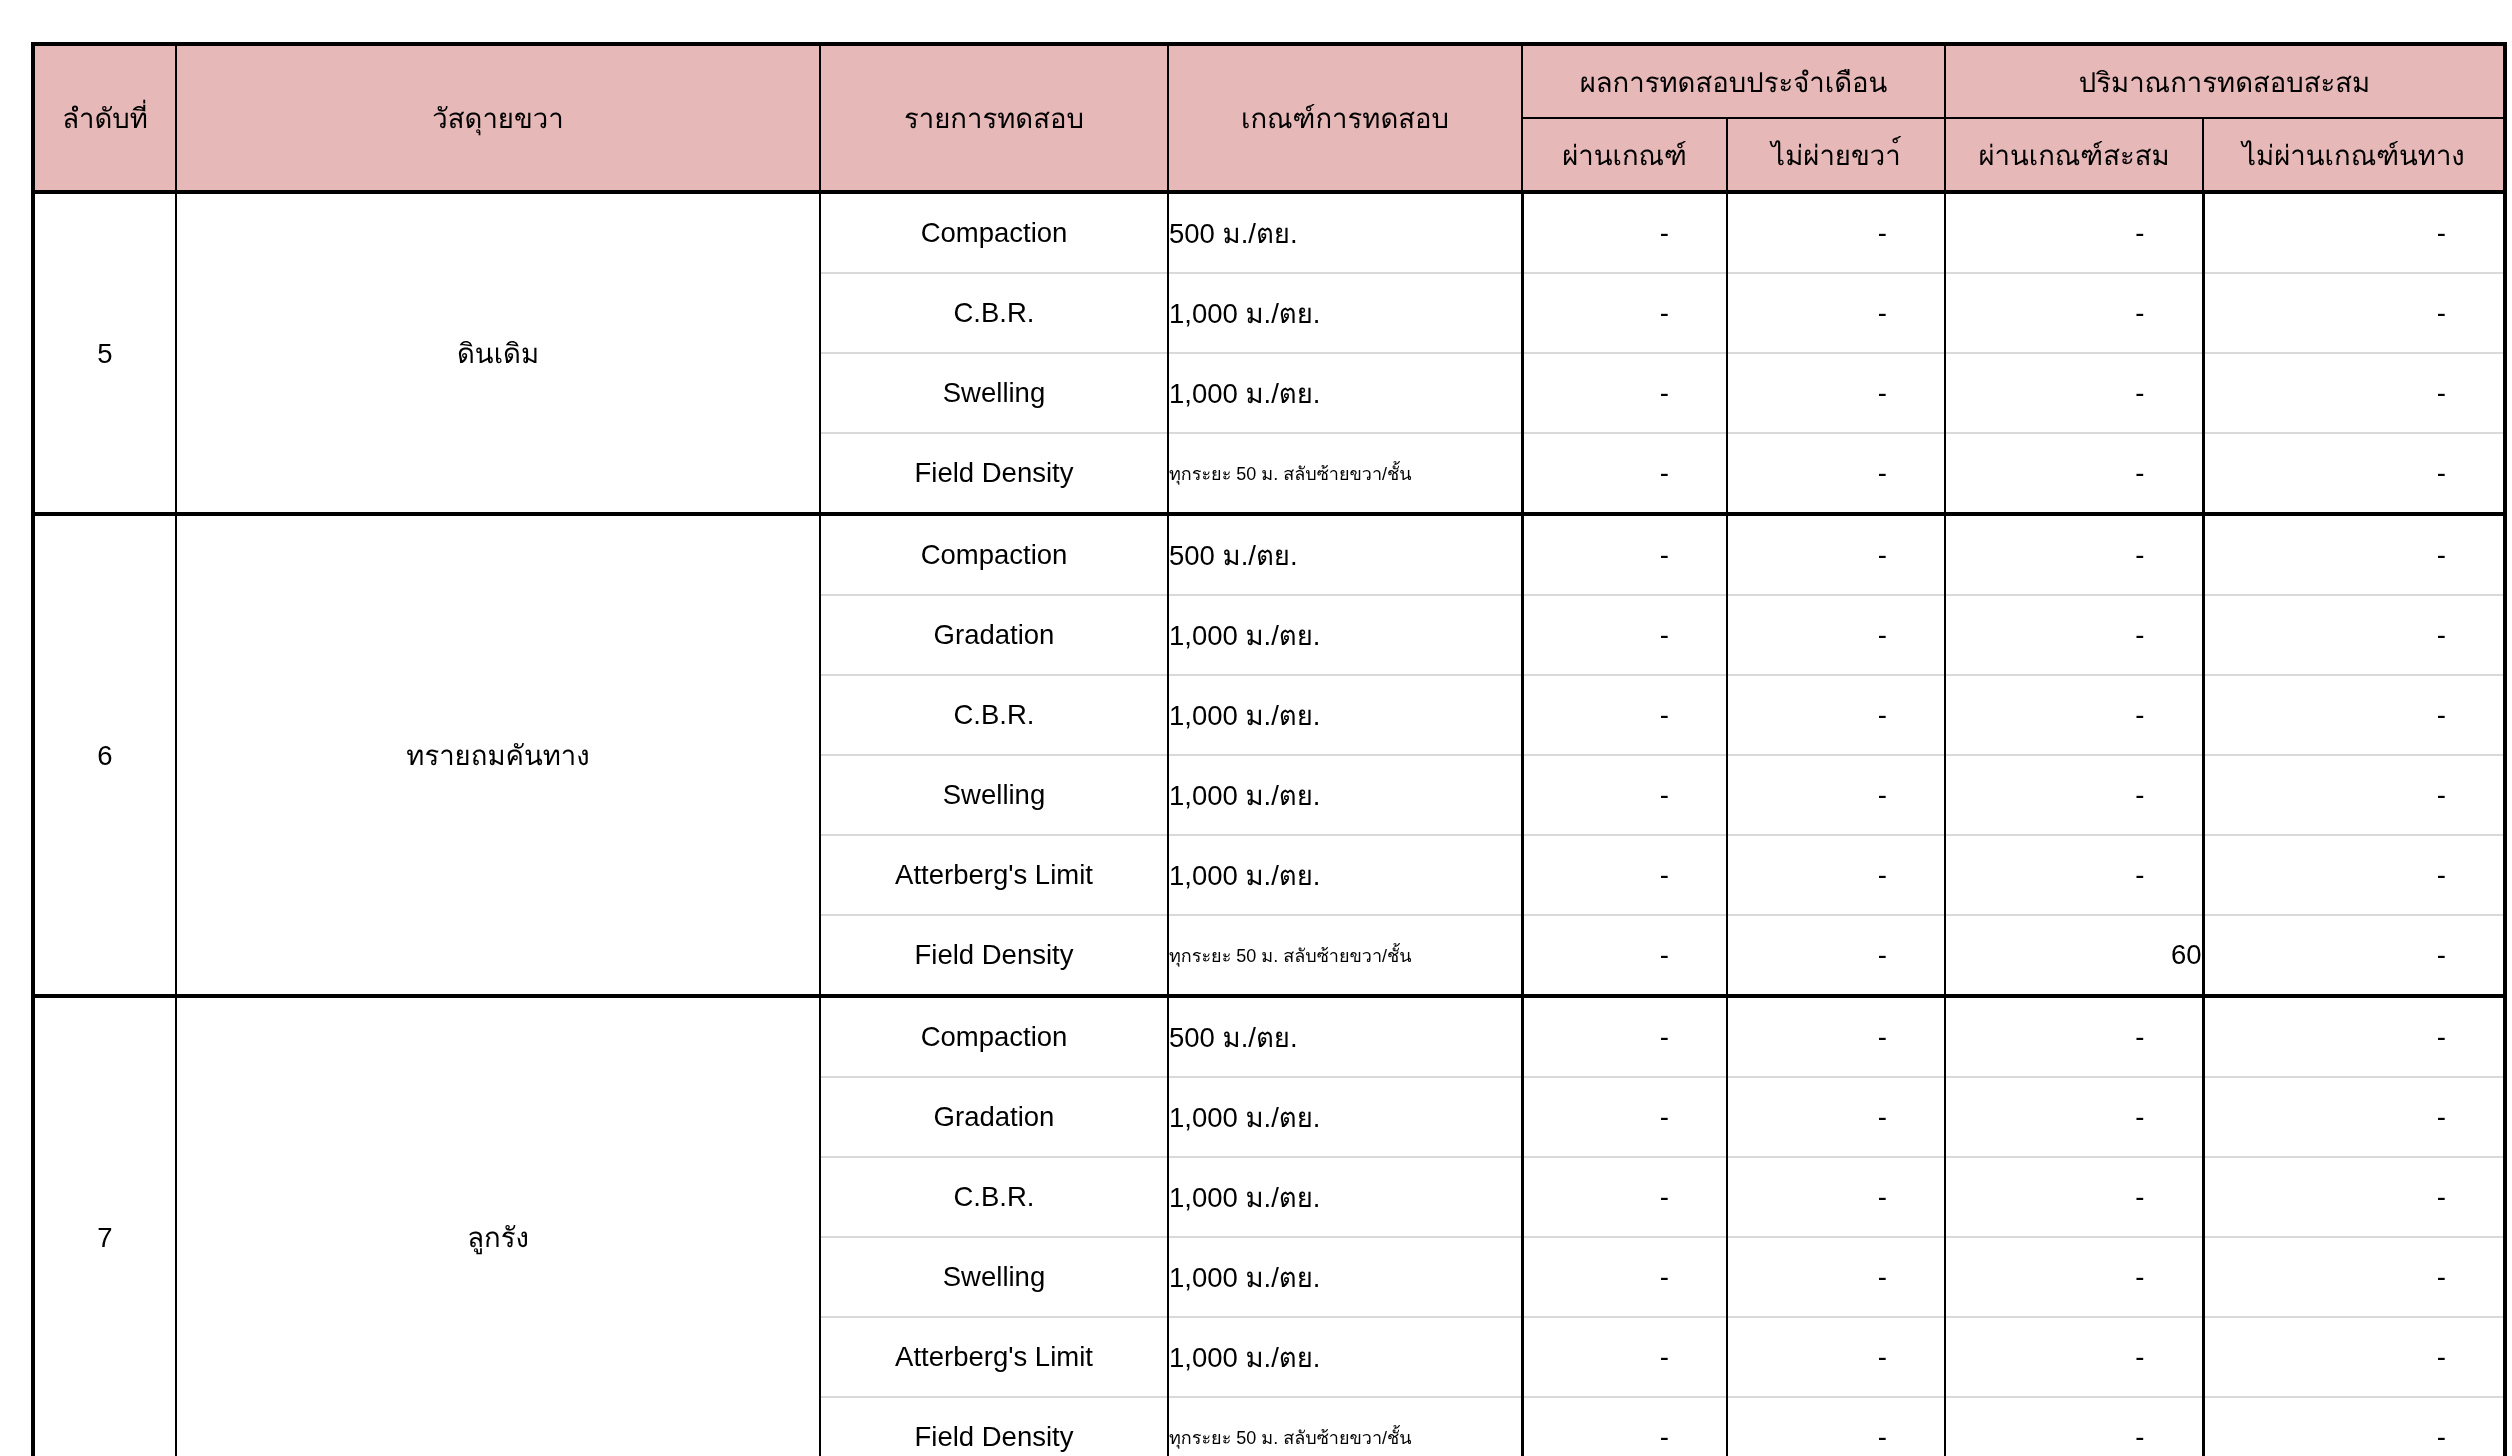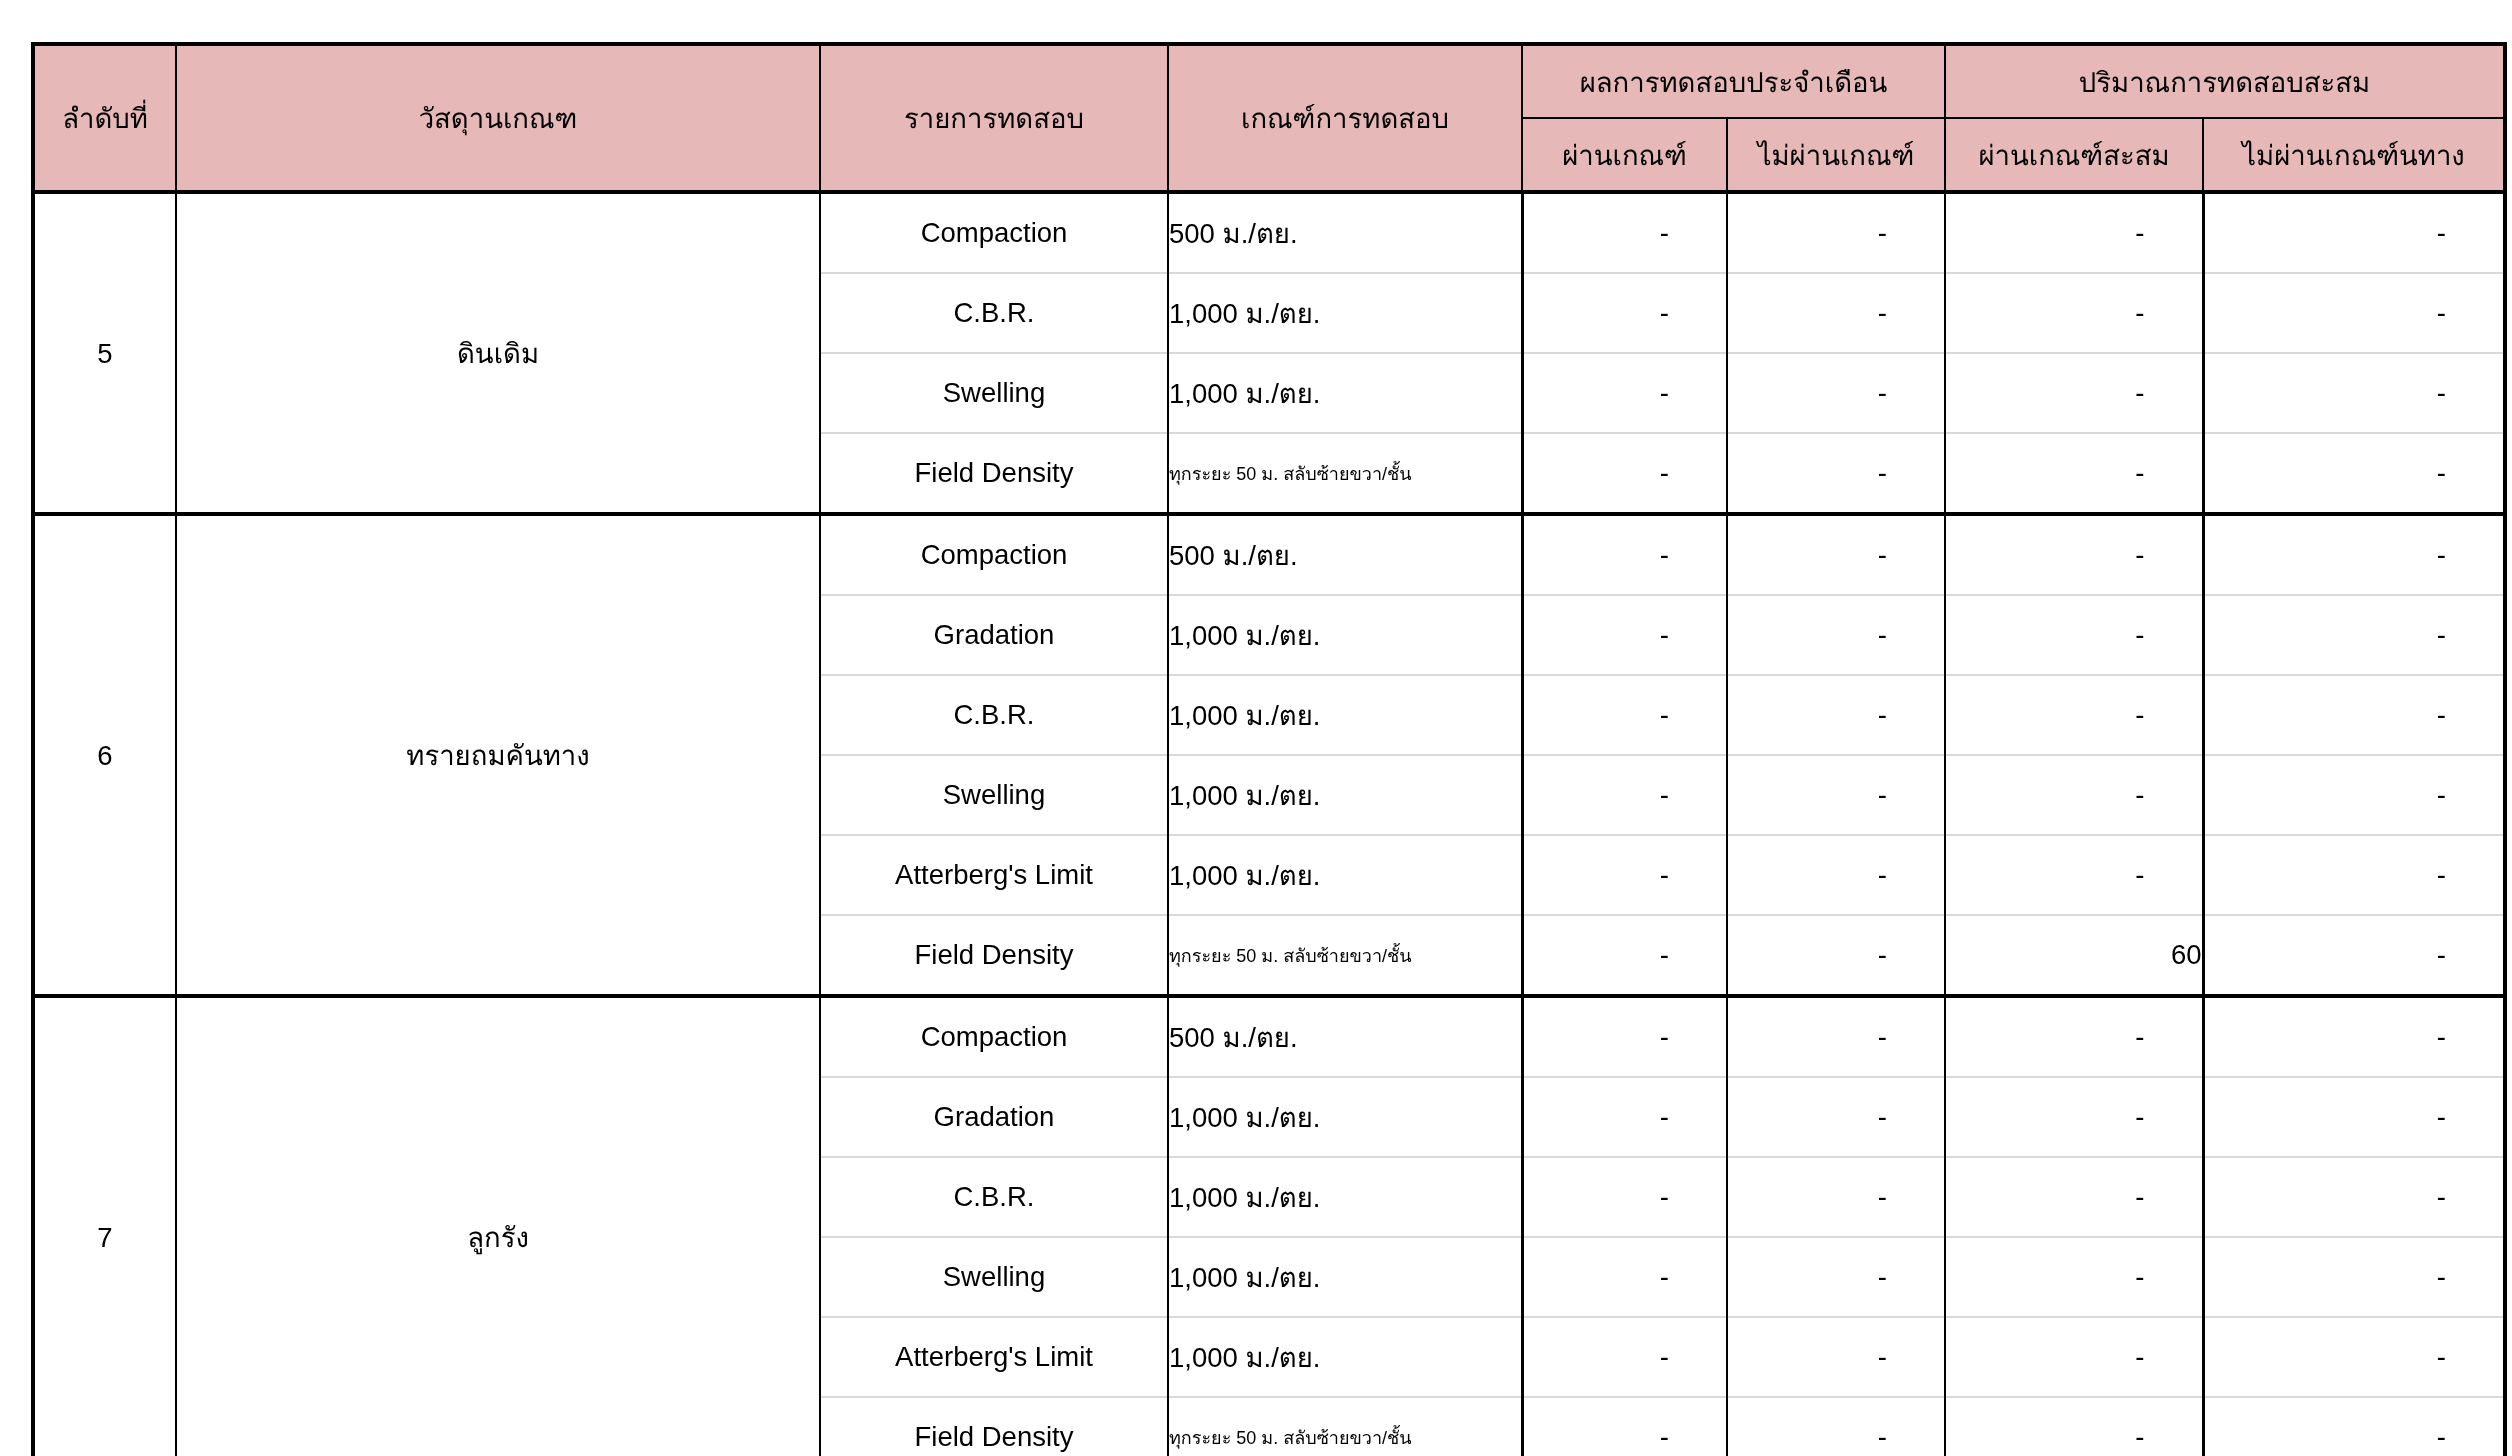--- a/index.html
+++ b/index.html
@@ -72,29 +72,29 @@
       <col style="width:348px">
       <col style="width:354px">
       <col style="width:205px">
       <col style="width:218px">
       <col style="width:258px">
       <col style="width:302px">
     </colgroup>
     <thead>
       <tr class="grouphead">
         <th rowspan="2">ลำดับที่</th>
-        <th rowspan="2">วัสดุานเกณฑ</th>
+        <th rowspan="2">วัสดุายขวา</th>
         <th rowspan="2">รายการทดสอบ</th>
         <th rowspan="2">เกณฑ์การทดสอบ</th>
         <th colspan="2">ผลการทดสอบประจำเดือน</th>
         <th colspan="2">ปริมาณการทดสอบสะสม</th>
       </tr>
       <tr class="subhead">
         <th>ผ่านเกณฑ์</th>
-        <th>ไม่ผ่านเกณฑ์</th>
+        <th>ไม่ผ่ายขวา์</th>
         <th>ผ่านเกณฑ์สะสม</th>
         <th>ไม่ผ่านเกณฑ์นทาง</th>
       </tr>
     </thead>
     <tbody id="table-body">
         <tr class="group-start">
           <td class="c-no" rowspan="4">5</td>
           <td class="c-mat" rowspan="4">ดินเดิม</td>
           <td class="c-test">Compaction</td>
           <td class="c-crit">500 ม./ตย.</td>

